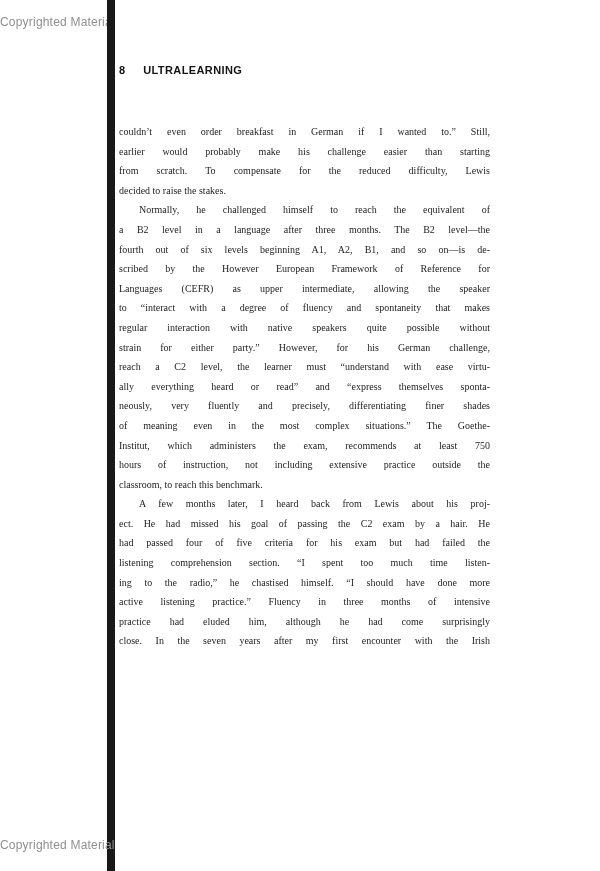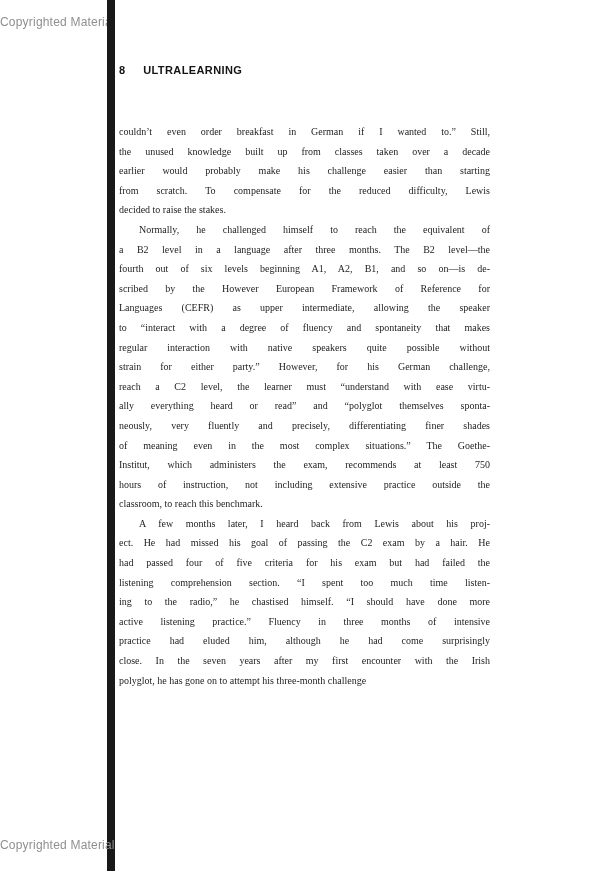--- a/index.html
+++ b/index.html
@@ -81,49 +81,47 @@
   <div class="edge-strip"></div>
 
   <div class="page-header">
     <span class="folio">8</span>
     <span class="running-title">ULTRALEARNING</span>
   </div>
 
   <div class="body-text">
       <div class="para">
         <div class="line">couldn’t even order breakfast in German if I wanted to.” Still,</div>
-        <div class="line">the unused knowledge built up from classes taken over a decade</div>
         <div class="line">earlier would probably make his challenge easier than starting</div>
         <div class="line">from scratch. To compensate for the reduced difficulty, Lewis</div>
         <div class="line last">decided to raise the stakes.</div>
       </div>
       <div class="para indent">
         <div class="line">Normally, he challenged himself to reach the equivalent of</div>
         <div class="line">a B2 level in a language after three months. The B2 level—the</div>
         <div class="line">fourth out of six levels beginning A1, A2, B1, and so on—is de-</div>
         <div class="line">scribed by the However European Framework of Reference for</div>
         <div class="line">Languages (CEFR) as upper intermediate, allowing the speaker</div>
         <div class="line">to “interact with a degree of fluency and spontaneity that makes</div>
         <div class="line">regular interaction with native speakers quite possible without</div>
         <div class="line">strain for either party.” However, for his German challenge,</div>
         <div class="line">reach a C2 level, the learner must “understand with ease virtu-</div>
-        <div class="line">ally everything heard or read” and “polyglot themselves sponta-</div>
+        <div class="line">ally everything heard or read” and “express themselves sponta-</div>
         <div class="line">neously, very fluently and precisely, differentiating finer shades</div>
         <div class="line">of meaning even in the most complex situations.” The Goethe-</div>
         <div class="line">Institut, which administers the exam, recommends at least 750</div>
         <div class="line">hours of instruction, not including extensive practice outside the</div>
         <div class="line last">classroom, to reach this benchmark.</div>
       </div>
       <div class="para indent">
         <div class="line">A few months later, I heard back from Lewis about his proj-</div>
         <div class="line">ect. He had missed his goal of passing the C2 exam by a hair. He</div>
         <div class="line">had passed four of five criteria for his exam but had failed the</div>
         <div class="line">listening comprehension section. “I spent too much time listen-</div>
         <div class="line">ing to the radio,” he chastised himself. “I should have done more</div>
         <div class="line">active listening practice.” Fluency in three months of intensive</div>
         <div class="line">practice had eluded him, although he had come surprisingly</div>
         <div class="line">close. In the seven years after my first encounter with the Irish</div>
-        <div class="line last">polyglot, he has gone on to attempt his three-month challenge</div>
       </div>
     </div>
 
   <div class="notice notice-bottom">Copyrighted Material</div>
 </div>
 
 </body></html>

